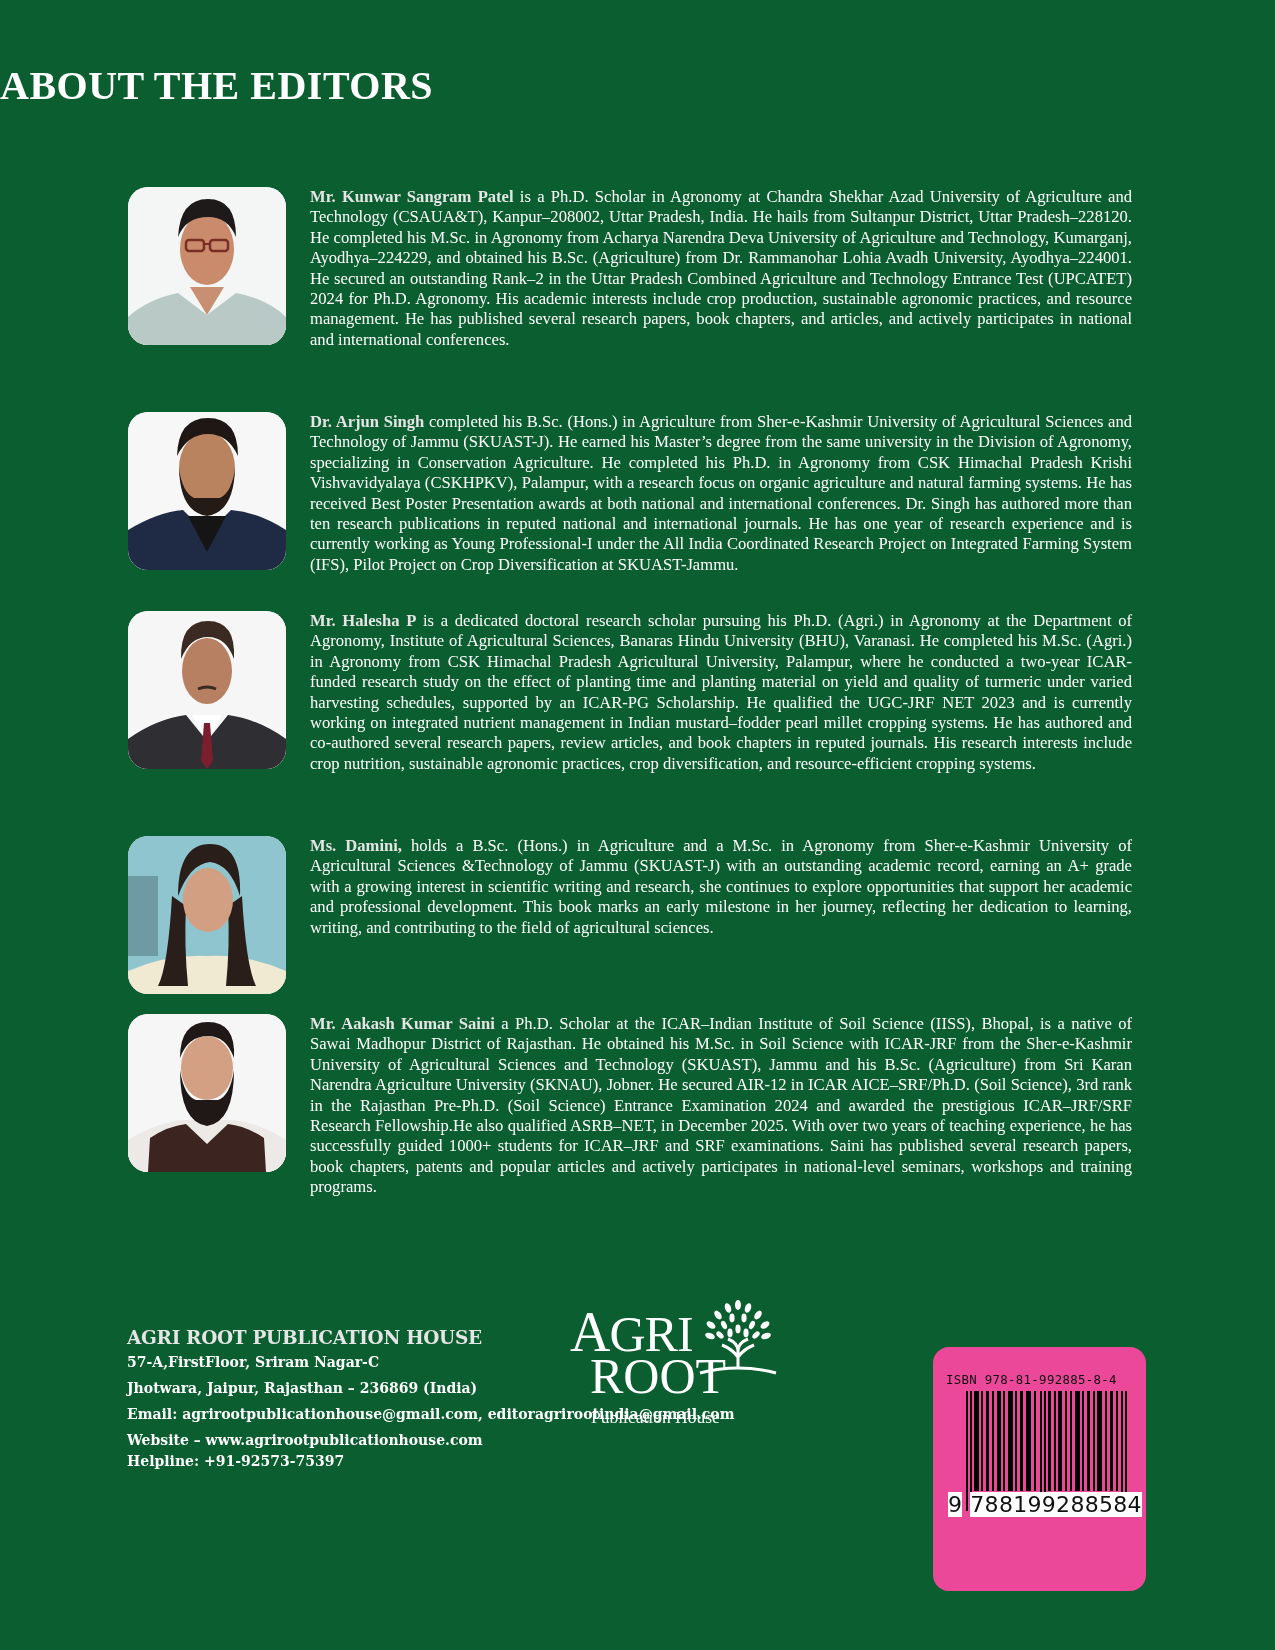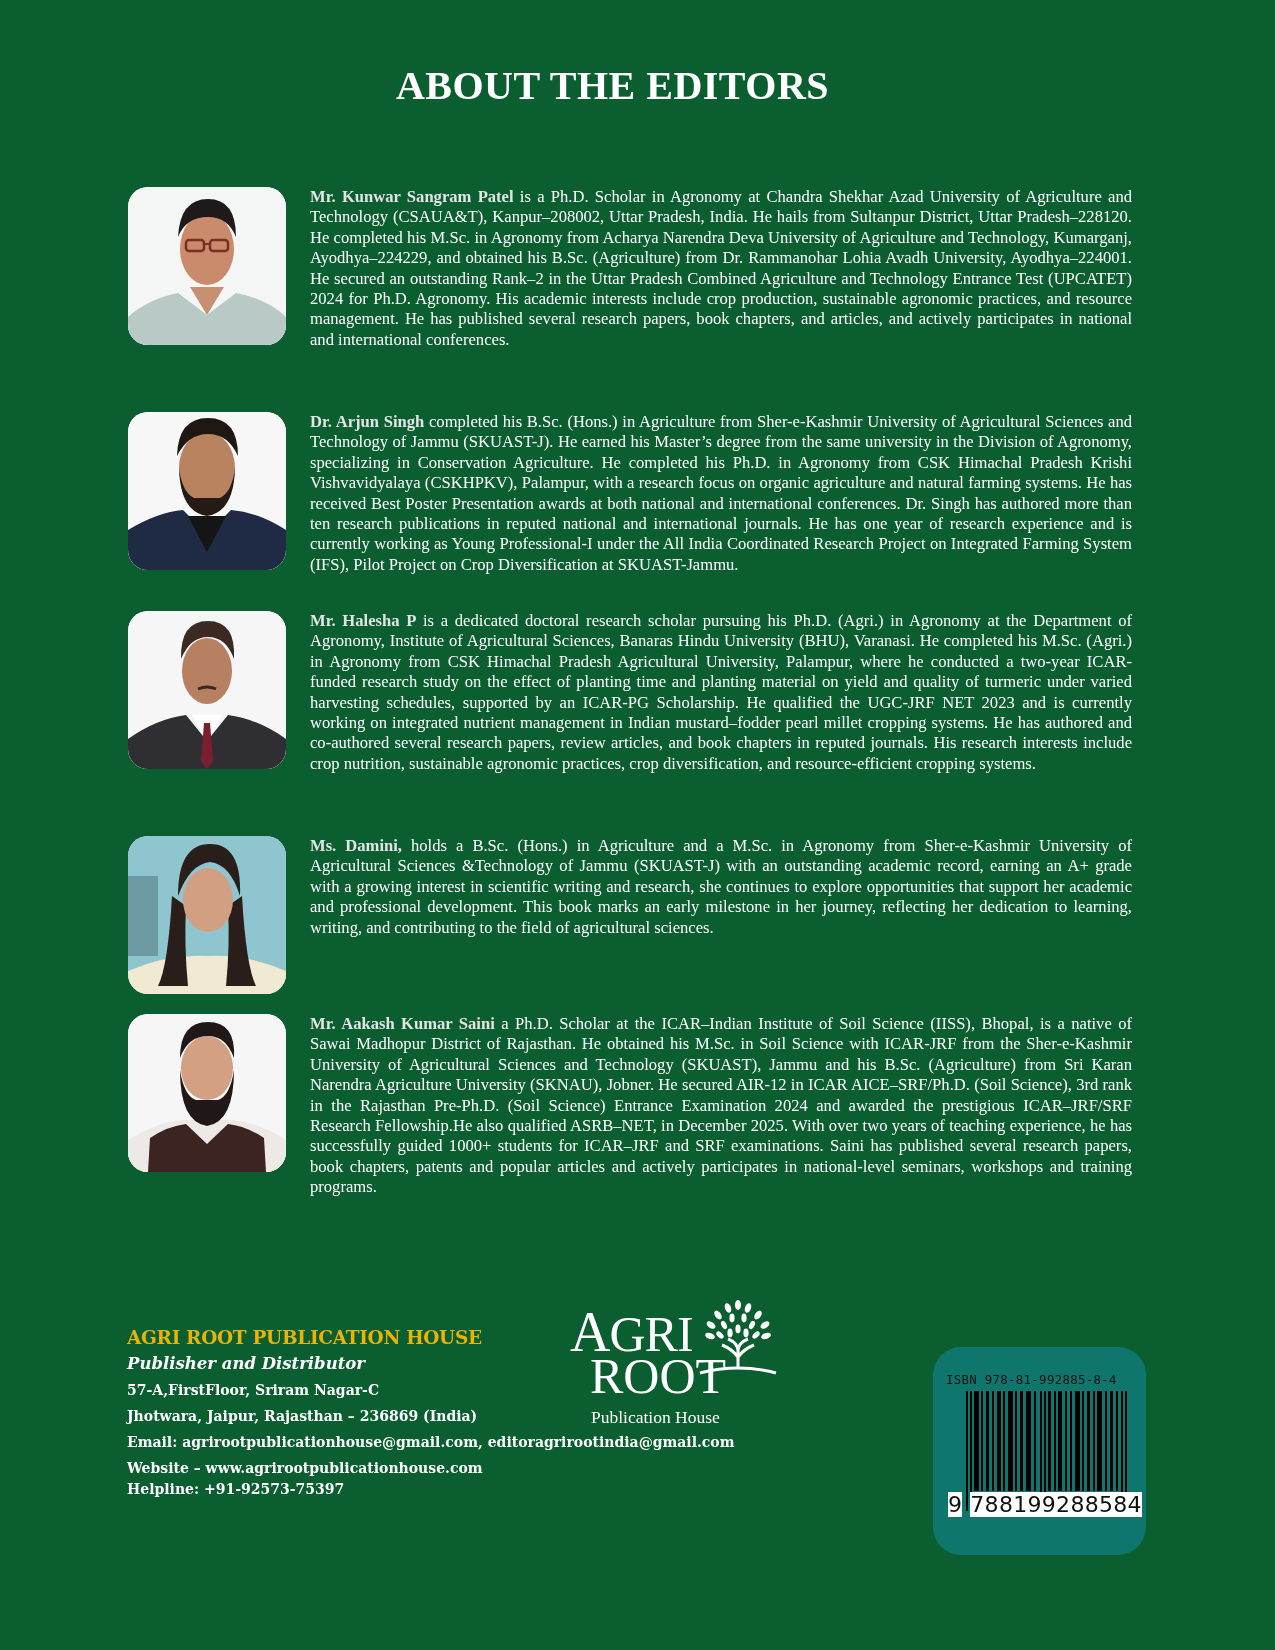--- a/index.html
+++ b/index.html
@@ -7,21 +7,20 @@
   body {
     background: #0b5e2f;
     font-family: "Liberation Serif", "DejaVu Serif", serif;
     color: #ffffff;
     position: relative;
     overflow: hidden;
   }
   .page-title {
     position: absolute;
     top: 62px; left: 0; width: 1225px;
-    text-align: center;
     font-size: 40px;
     font-weight: bold;
     letter-spacing: 0.5px;
   }
   .editor {
     position: absolute;
     left: 128px;
     width: 1004px;
   }
   .photo {
@@ -47,21 +46,21 @@
     font-weight: bold;
   }
   
   .publisher {
     position: absolute;
     left: 127px; top: 1327px;
     width: 560px;
     font-family: "DejaVu Serif", "Liberation Serif", serif;
   }
   .pub-by { font-size: 17px; font-weight: bold; font-style: italic; margin-bottom: 6px; }
-  .pub-name { font-size: 18.5px; font-weight: bold; color: #eab308; letter-spacing: -0.3px; margin-bottom: 6px; }
+  .pub-name { font-size: 18.5px; font-weight: bold; color: #e5e5e5; letter-spacing: -0.3px; margin-bottom: 6px; }
   .pub-role { font-size: 16.5px; font-weight: bold; font-style: italic; margin-bottom: 9px; }
   .pub-line { font-size: 14px; font-weight: bold; margin-bottom: 10px; white-space: nowrap; }
   .pub-line.tight { margin-bottom: 5px; }
   .logo {
     position: absolute;
     left: 568px; top: 1297px;
     width: 210px; height: 132px;
   }
   .logo-agri {
     position: absolute; left: 2px; top: 10px;
@@ -73,23 +72,23 @@
     font-size: 50px; line-height: 50px; letter-spacing: 0px;
   }
   .logo-sub {
     position: absolute; left: 23px; top: 110px;
     font-size: 17.5px; white-space: nowrap;
   }
   .logo-tree { position: absolute; left: 130px; top: 2px; width: 80px; height: 78px; }
   .isbn-box {
     position: absolute;
     left: 933px; top: 1347px;
-    width: 213px; height: 208px;
-    background: #0f766e;
-    border-radius: 28px;
+    width: 213px; height: 244px;
+    background: #ec4899;
+    border-radius: 16px;
     color: #111;
   }
   .isbn-label {
     position: absolute; left: 13px; top: 25px;
     font-family: "DejaVu Sans Mono", "Liberation Mono", monospace;
     font-size: 12.4px; letter-spacing: 0.3px;
   }
   .barcode { position: absolute; left: 33px; top: 44px; width: 165px; height: 120px; }
   .isbn-digits {
     position: absolute; left: 15px; top: 145px;
@@ -174,21 +173,20 @@
       <ellipse cx="79" cy="54" rx="26" ry="32" fill="#d4a084"></ellipse>
       <path d="M52 56 Q52 108 79 112 Q106 108 106 56 Q102 82 90 86 L68 86 Q56 82 52 56 Z" fill="#1f1816"></path>
       <path d="M52 44 Q52 8 80 8 Q108 8 106 44 Q98 22 80 22 Q60 22 52 44 Z" fill="#1f1816"></path>
     </svg>
   </div>
   <p class="bio"><span class="name">Mr. Aakash Kumar Saini</span><span> a Ph.D. Scholar at the ICAR–Indian Institute of Soil Science (IISS), Bhopal, is a native of Sawai Madhopur District of Rajasthan. He obtained his M.Sc. in Soil Science with ICAR-JRF from the Sher-e-Kashmir University of Agricultural Sciences and Technology (SKUAST), Jammu and his B.Sc. (Agriculture) from Sri Karan Narendra Agriculture University (SKNAU), Jobner. He secured AIR-12 in ICAR AICE–SRF/Ph.D. (Soil Science), 3rd rank in the Rajasthan Pre-Ph.D. (Soil Science) Entrance Examination 2024 and awarded the prestigious ICAR–JRF/SRF Research Fellowship.He also qualified ASRB–NET, in December 2025. With over two years of teaching experience, he has successfully guided 1000+ students for ICAR–JRF and SRF examinations. Saini has published several research papers, book chapters, patents and popular articles and actively participates in national-level seminars, workshops and training programs.</span></p>
 </section>
 
 <div class="publisher">
   <div class="pub-name">AGRI ROOT PUBLICATION HOUSE</div>
-  <div class="pub-role">Publisher and Distributor</div>
   <div class="pub-line">57-A,FirstFloor, Sriram Nagar-C</div>
   <div class="pub-line"> Jhotwara, Jaipur, Rajasthan – 236869 (India)</div>
   <div class="pub-line"> Email: agrirootpublicationhouse@gmail.com, editoragrirootindia@gmail.com</div>
   <div class="pub-line tight">Website – www.agrirootpublicationhouse.com</div>
   <div class="pub-line">Helpline: +91-92573-75397</div>
 </div>
 
 <div class="logo">
   <div class="logo-agri"><span class="big">A</span><span>GRI</span></div>
   <div class="logo-root">ROOT</div>

